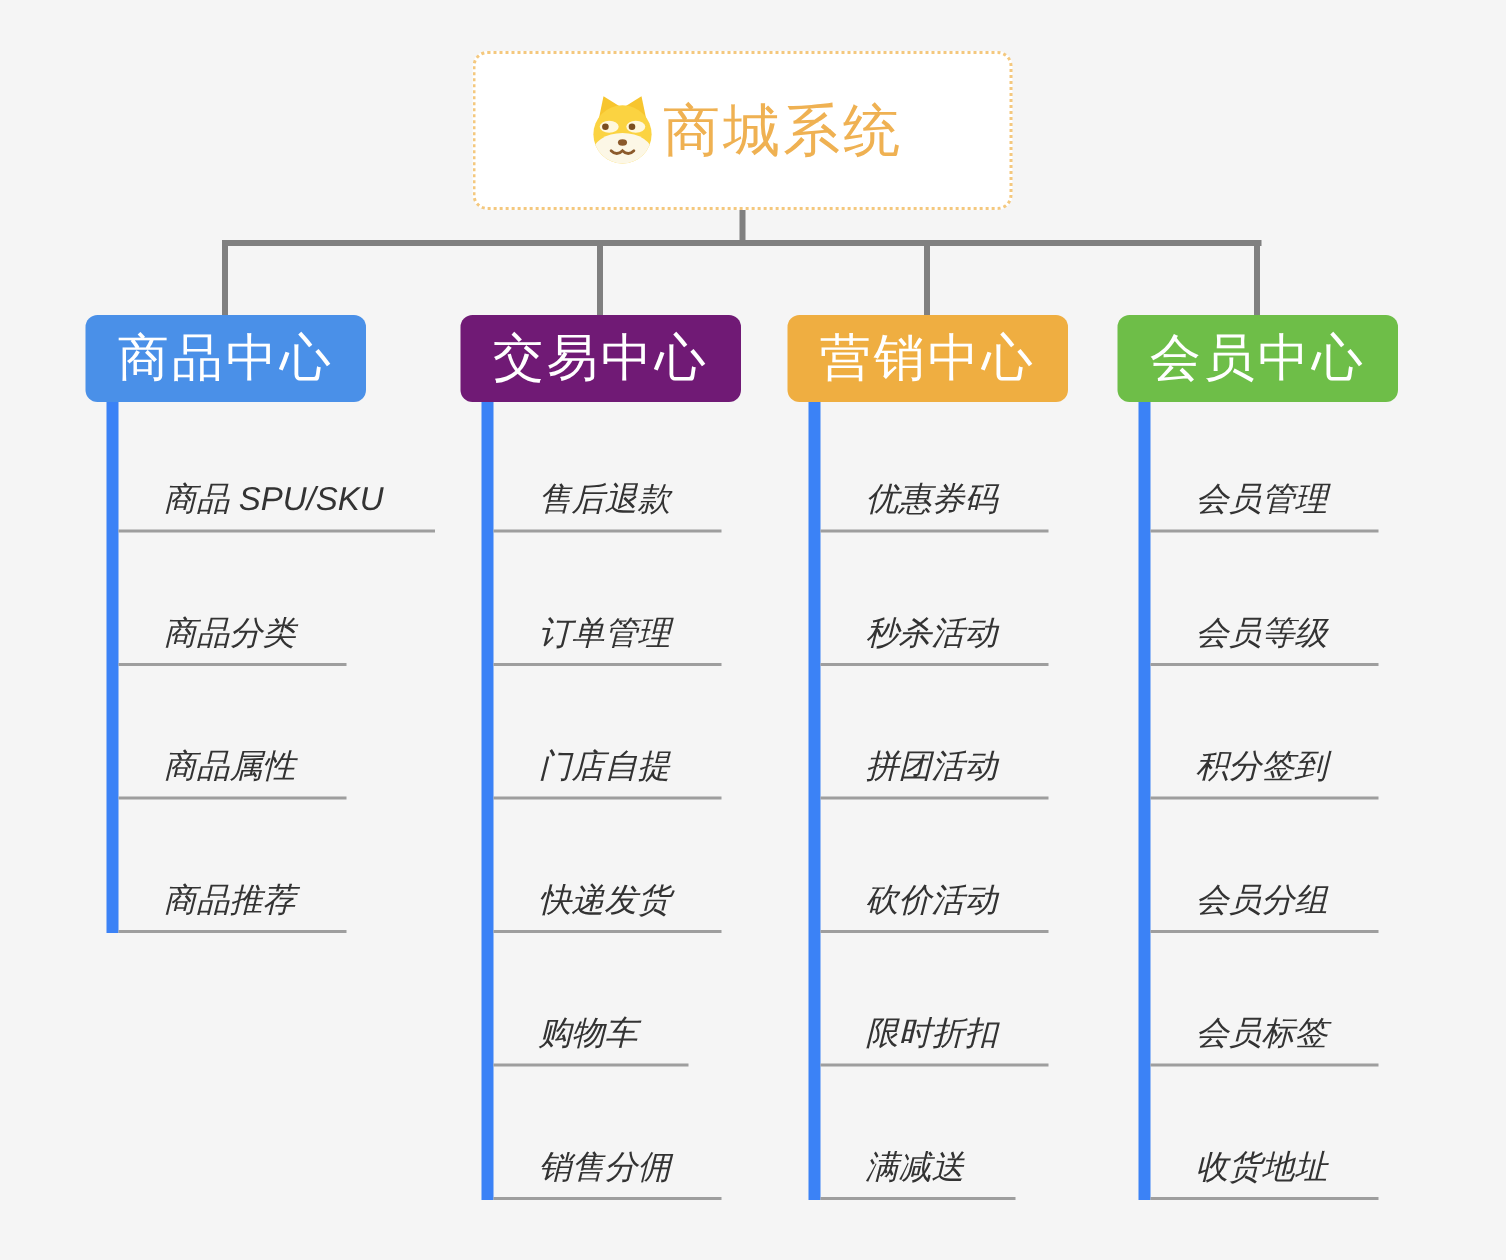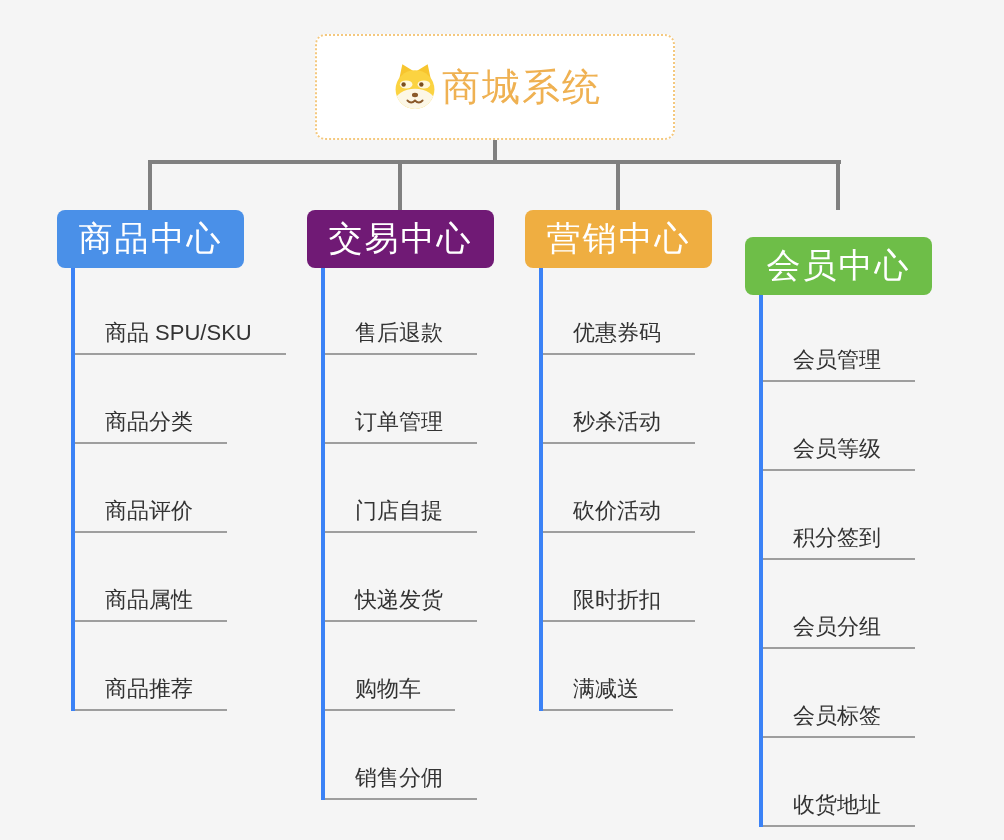--- a/index.html
+++ b/index.html
@@ -34,33 +34,34 @@
   .drop-0 { left: 148px; }
   .drop-1 { left: 398px; }
   .drop-2 { left: 616px; }
   .drop-3 { left: 836px; }
 
   
   .column { position: absolute; top: 210px; width: 187px; }
   .col-0 { left: 57px; }
   .col-1 { left: 307px; }
   .col-2 { left: 525px; }
-  .col-3 { left: 745px; margin-top: 27px; }
+  .col-3 { left: 745px; }
 
   .branch-node {
     height: 58px; border-radius: 8px;
     display: flex; align-items: center; justify-content: center;
     color: #ffffff; font-size: 34px; letter-spacing: 2px;
     background: #888; 
     cursor: default;
   }
 
   .leaves {
     margin-left: 14px;
-    border-left: 4px solid #3b82f6;
+    border-left: 8px solid #3b82f6;
+    font-style: italic;
   }
   .leaf { height: 89px; display: flex; align-items: flex-end; }
   .leaf:first-child { height: 87px; }
   .leaf-label {
     display: inline-block;
     border-bottom: 2px solid #9E9E9E;
     padding: 0 34px 5px 30px;
     font-size: 22px; color: #333333;
     white-space: nowrap;
   }
@@ -101,23 +102,20 @@
   <div class="column col-0">
     <div class="branch-node" style="background: rgb(74, 144, 232);">商品中心</div>
     <div class="leaves">
       <div class="leaf">
           <span class="leaf-label">商品 SPU/SKU</span>
         </div>
       <div class="leaf">
           <span class="leaf-label">商品分类</span>
         </div>
       <div class="leaf">
-          <span class="leaf-label">商品评价</span>
-        </div>
-      <div class="leaf">
           <span class="leaf-label">商品属性</span>
         </div>
       <div class="leaf">
           <span class="leaf-label">商品推荐</span>
         </div>
     </div>
   </div>
 
   <div class="column col-1">
     <div class="branch-node" style="background: #701a75;">交易中心</div>
@@ -146,20 +144,23 @@
   <div class="column col-2">
     <div class="branch-node" style="background: rgb(239, 174, 65);">营销中心</div>
     <div class="leaves">
       <div class="leaf">
           <span class="leaf-label">优惠券码</span>
         </div>
       <div class="leaf">
           <span class="leaf-label">秒杀活动</span>
         </div>
       <div class="leaf">
+          <span class="leaf-label">拼团活动</span>
+        </div>
+      <div class="leaf">
           <span class="leaf-label">砍价活动</span>
         </div>
       <div class="leaf">
           <span class="leaf-label">限时折扣</span>
         </div>
       <div class="leaf">
           <span class="leaf-label">满减送</span>
         </div>
     </div>
   </div>

